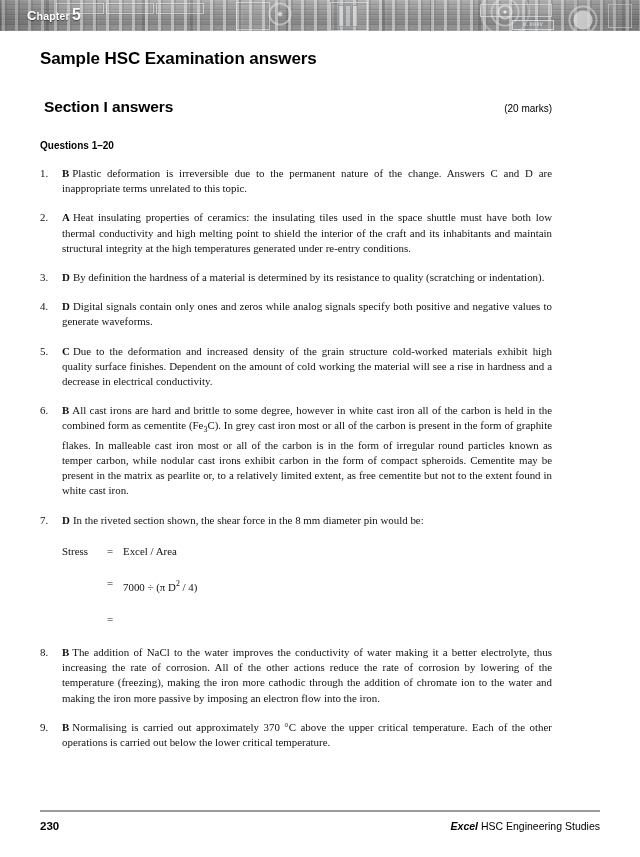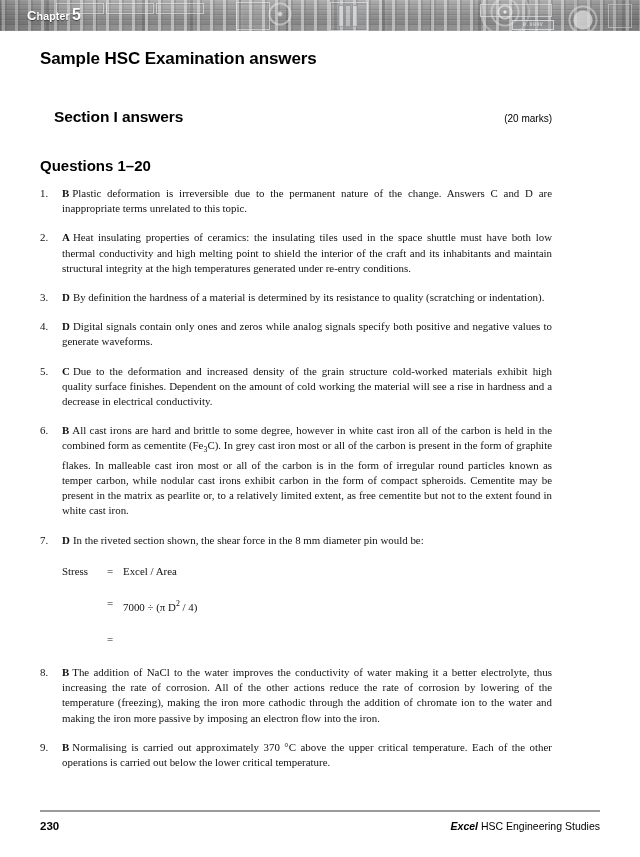--- a/index.html
+++ b/index.html
@@ -132,33 +132,33 @@
     display: flex;
     align-items: baseline;
     justify-content: space-between;
     margin-top: 25px;
   }
   h2.section-title {
     font-family: "Liberation Sans", sans-serif;
     font-weight: bold;
     font-size: 15.5px;
     line-height: 18px;
-    margin: 14px;
+    margin: 4px;
     letter-spacing: -0.1px;
     color: #000;
   }
   .marks {
     font-family: "Liberation Sans", sans-serif;
     font-size: 10px;
     color: #000;
   }
   h3.questions-range {
     font-family: "Liberation Sans", sans-serif;
     font-weight: bold;
-    font-size: 15px;
+    font-size: 10px;
     line-height: 13px;
     margin: 19px 0 0 0;
     color: #000;
   }
 
   .answer-list {
     margin: 0;
     padding: 0;
     list-style: none;
   }

